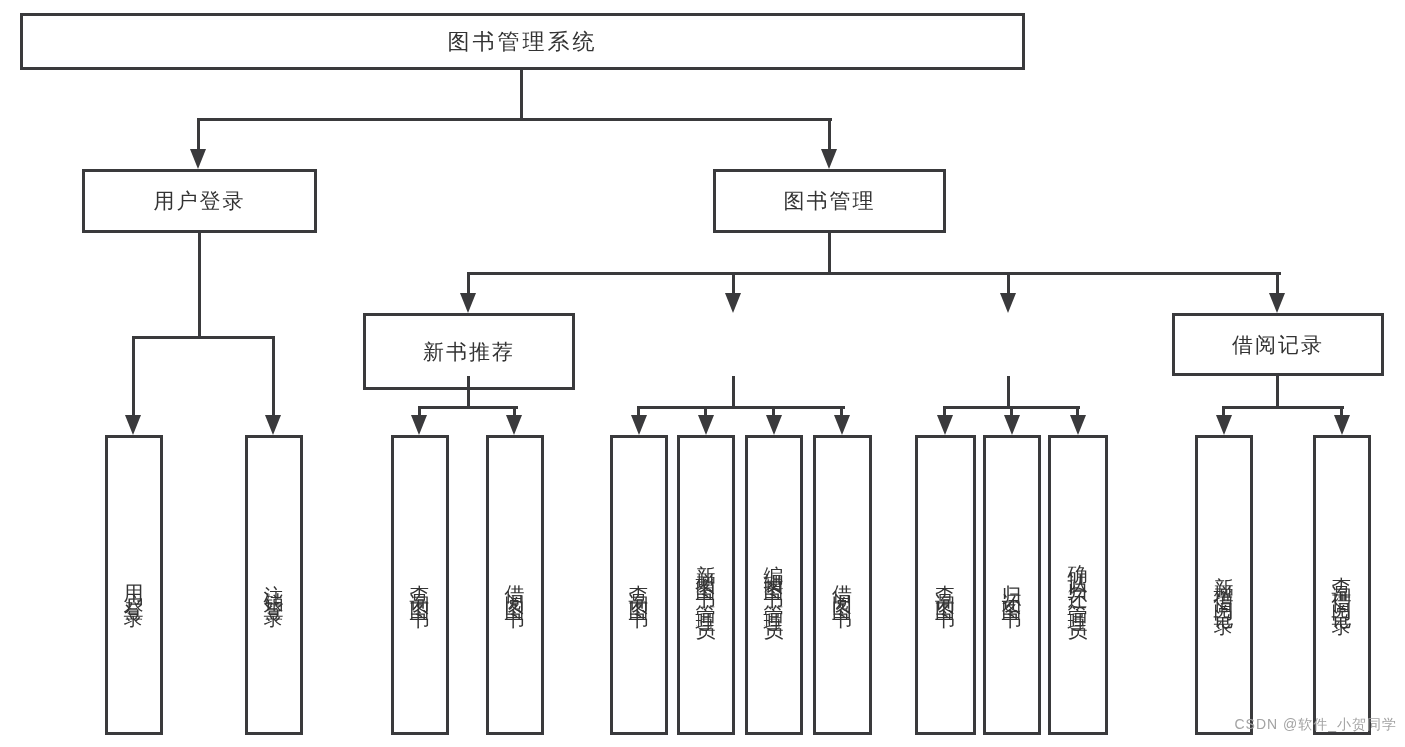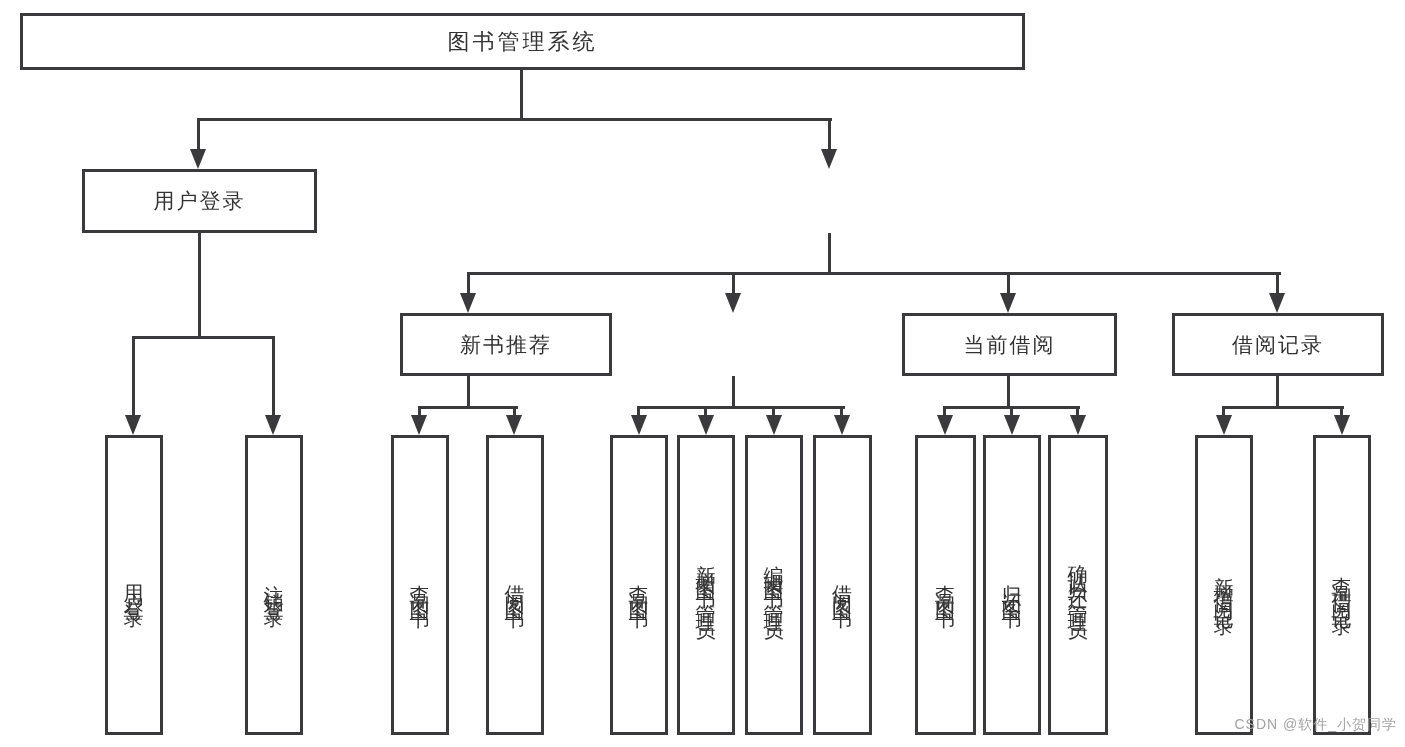--- a/index.html
+++ b/index.html
@@ -63,44 +63,44 @@
   <div class="vline" style="left:520px; top:70px; height:48px;"></div>
   <div class="hline" style="left:197px; top:118px; width:635px;"></div>
   <div class="vline" style="left:197px; top:118px; height:33px;"></div>
   <div class="arrowhead" style="left:190px; top:149px;"></div>
   <div class="vline" style="left:828px; top:118px; height:33px;"></div>
   <div class="arrowhead" style="left:821px; top:149px;"></div>
 
   <div class="node h-node" style="left:82px; top:169px; width:235px; height:64px;">
     <span>用户登录</span>
   </div>
+  <div class="node h-node" style="left:713px; top:169px; width:233px; height:64px;">
+    <span>图书管理</span>
+  </div>
 
   <div class="vline" style="left:198px; top:233px; height:106px;"></div>
   <div class="hline" style="left:132px; top:336px; width:143px;"></div>
   <div class="vline" style="left:132px; top:336px; height:82px;"></div>
   <div class="arrowhead" style="left:125px; top:415px;"></div>
   <div class="vline" style="left:272px; top:336px; height:82px;"></div>
   <div class="arrowhead" style="left:265px; top:415px;"></div>
 
   <div class="vline" style="left:828px; top:233px; height:42px;"></div>
   <div class="hline" style="left:467px; top:272px; width:814px;"></div>
   <div class="vline" style="left:467px; top:272px; height:24px;"></div>
   <div class="arrowhead" style="left:460px; top:293px;"></div>
   <div class="vline" style="left:732px; top:272px; height:24px;"></div>
   <div class="arrowhead" style="left:725px; top:293px;"></div>
   <div class="vline" style="left:1007px; top:272px; height:24px;"></div>
   <div class="arrowhead" style="left:1000px; top:293px;"></div>
   <div class="vline" style="left:1276px; top:272px; height:24px;"></div>
   <div class="arrowhead" style="left:1269px; top:293px;"></div>
 
-  <div class="node h-node" style="left:363px; top:313px; width:212px; height:63px;margin-left:37px;">
+  <div class="node h-node" style="left:363px; top:313px; width:212px; height:77px;">
     <span>新书推荐</span>
-  </div>
-  <div class="node h-node" style="left:902px; top:313px; width:215px; height:63px;">
-    <span>当前借阅</span>
   </div>
   <div class="node h-node" style="left:1172px; top:313px; width:212px; height:63px;">
     <span>借阅记录</span>
   </div>
 
   <div class="vline" style="left:467px; top:376px; height:33px;"></div>
   <div class="hline" style="left:418px; top:406px; width:100px;"></div>
   <div class="vline" style="left:418px; top:406px; height:12px;"></div>
   <div class="arrowhead" style="left:411px; top:415px;"></div>
   <div class="vline" style="left:513px; top:406px; height:12px;"></div>

